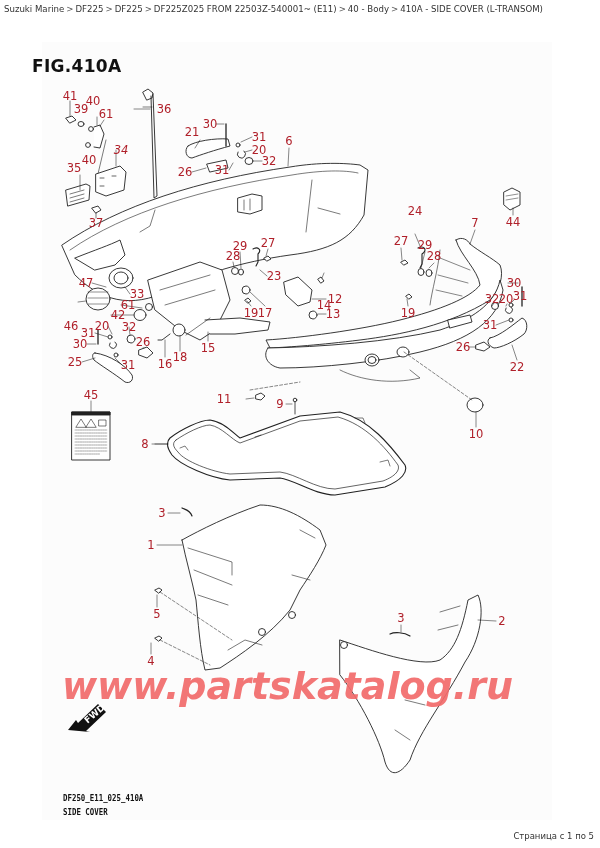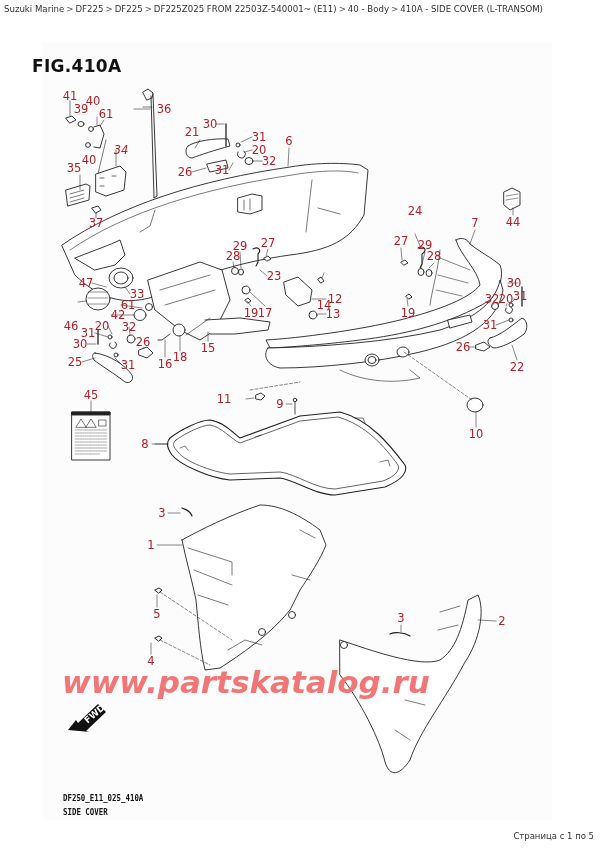--- a/index.html
+++ b/index.html
@@ -4,21 +4,21 @@
 <style>
   html, body { margin:0; padding:0; background:#ffffff; }
   body { width:600px; height:848px; position:relative; overflow:hidden; font-family:"DejaVu Sans", sans-serif; }
   .breadcrumb { position:absolute; left:4px; top:4px; font-size:8.6px; color:#333; white-space:nowrap; }
   .breadcrumb span.sep { margin:0 2px; color:#555; }
   .breadcrumb a { color:#333; text-decoration:none; }
   .panel { position:absolute; left:42px; top:42px; width:510px; height:778px; background:#fcfcfc; }
   .fig-title { position:absolute; left:32px; top:56px; font-size:17px; font-weight:bold; color:#111; letter-spacing:0.3px; font-family:"DejaVu Sans", sans-serif; }
   svg.diagram { position:absolute; left:0; top:0; width:600px; height:848px; }
   .callout { position:absolute; font-size:11.5px; color:#b0202a; font-family:"DejaVu Sans", sans-serif; line-height:11px; transform:translate(-50%,-50%); white-space:nowrap; cursor:pointer; }
-  .watermark { position:absolute; left:62px; top:664px; font-size:31px; font-weight:bold; font-style:italic; color:#f26b6b; opacity:0.92; letter-spacing:0px; font-family:"DejaVu Sans", sans-serif; white-space:nowrap; }
+  .watermark { position:absolute; left:62px; top:664px; font-size:38px; font-weight:bold; font-style:italic; color:#f26b6b; opacity:0.92; letter-spacing:0px; font-family:"DejaVu Sans", sans-serif; white-space:nowrap; }
   .fwd { position:absolute; left:64px; top:700px; width:46px; height:34px; }
   .code { position:absolute; left:63px; top:792px; font-size:9.5px; font-weight:bold; color:#111; font-family:"DejaVu Sans Mono", monospace; transform:scaleX(0.78); transform-origin:left; }
   .caption { position:absolute; left:63px; top:806px; font-size:9.5px; font-weight:bold; color:#111; font-family:"DejaVu Sans Mono", monospace; transform:scaleX(0.78); transform-origin:left; }
   .pager { position:absolute; right:6px; top:831px; font-size:8.5px; color:#333; }
 </style>
 </head>
 <body>
 
 <div class="breadcrumb">
   <a href="#">Suzuki Marine</a><span class="sep">&gt;</span><a href="#">DF225</a><span class="sep">&gt;</span><a href="#">DF225</a><span class="sep">&gt;</span><a href="#">DF225Z025 FROM 22503Z-540001~ (E11)</a><span class="sep">&gt;</span><a href="#">40 - Body</a><span class="sep">&gt;</span><span>410A - SIDE COVER (L-TRANSOM)</span>

